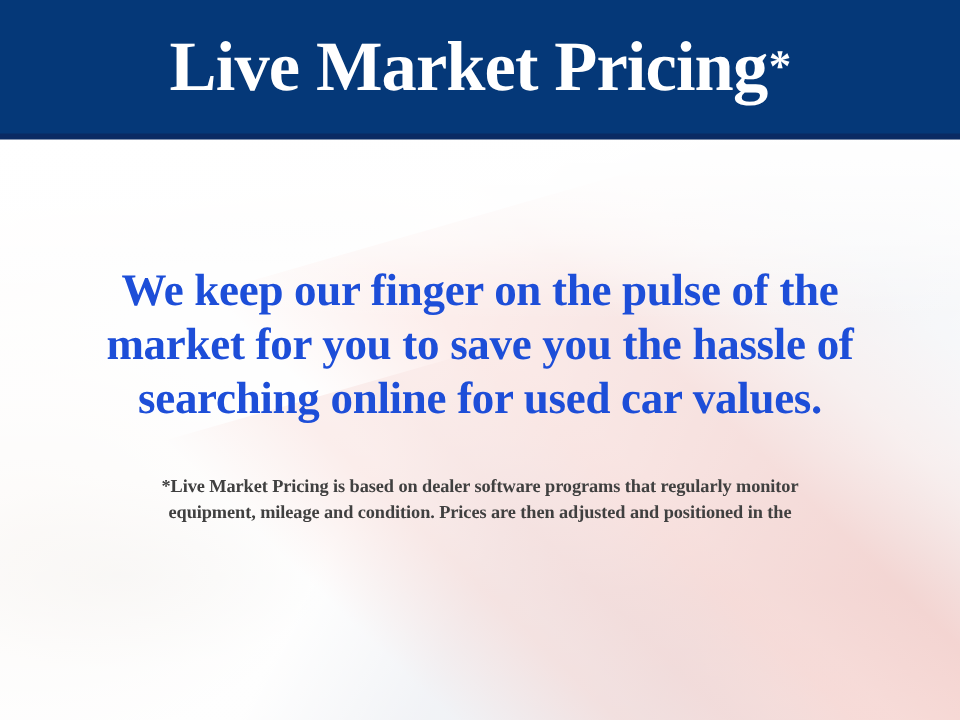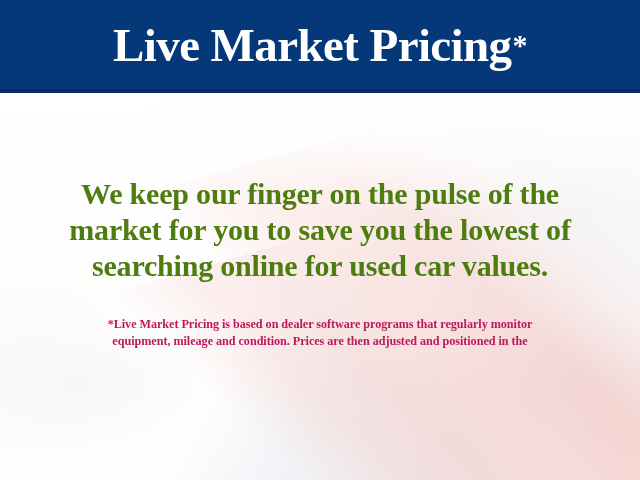--- a/index.html
+++ b/index.html
@@ -172,40 +172,40 @@
   }
 
   
   #headline {
     position: absolute;
     left: 0;
     top: 176px;
     width: 640px;
     z-index: 10;
     text-align: center;
-    color: #4d7c0f;
+    color: #1d4ed8;
     font-size: 30px;
     font-weight: bold;
     line-height: 36px;
     letter-spacing: -0.2px;
   }
   #headline .hl {
     display: block;
     white-space: nowrap;
   }
 
   
   #fineprint {
     position: absolute;
     left: 0;
     top: 316px;
     width: 640px;
     z-index: 10;
     text-align: center;
-    color: #be185d;
+    color: #404040;
     font-size: 12.2px;
     font-weight: bold;
     line-height: 17.3px;
     letter-spacing: -0.05px;
   }
   #fineprint .fp {
     display: block;
     white-space: nowrap;
   }
 </style>
@@ -227,21 +227,21 @@
 
   <div id="header-bar"></div>
   <div id="header-bar-underline"></div>
   <div id="header-title">
     <span>Live Market Pricing</span>
       <span class="asterisk">*</span>
   </div>
 
   <div id="headline">
     <span class="hl">We keep our finger on the pulse of the</span>
-    <span class="hl">market for you to save you the lowest of</span>
+    <span class="hl">market for you to save you the hassle of</span>
     <span class="hl">searching online for used car values.</span>
   </div>
 
   <div id="fineprint">
     <span class="fp">*Live Market Pricing is based on dealer software programs that regularly monitor</span>
     <span class="fp">equipment, mileage and condition. Prices are then adjusted and positioned in the</span>
   </div>
 
 </div>
 

